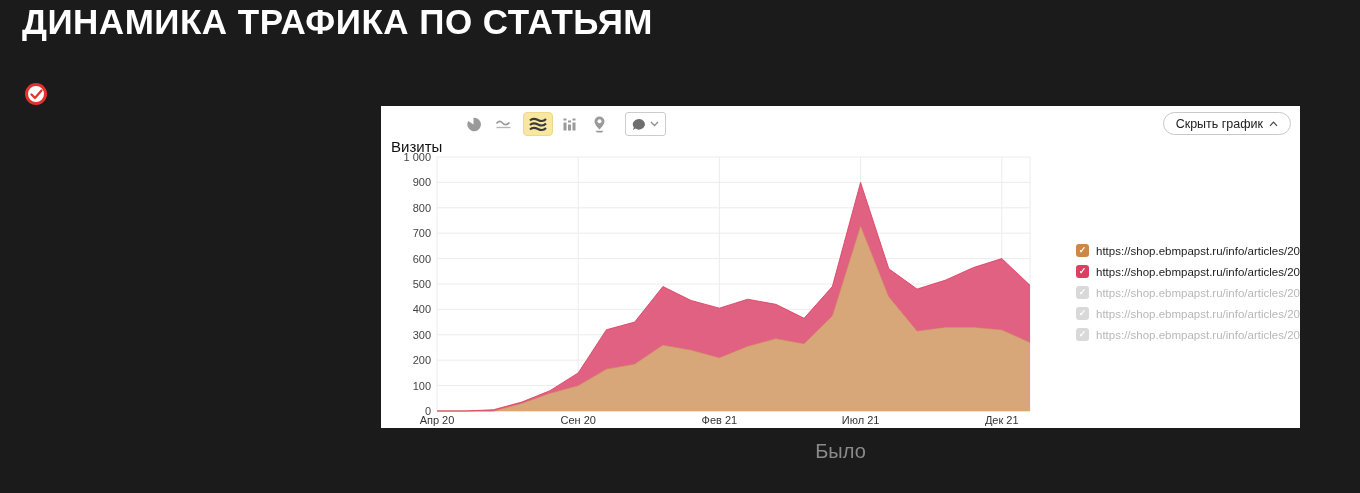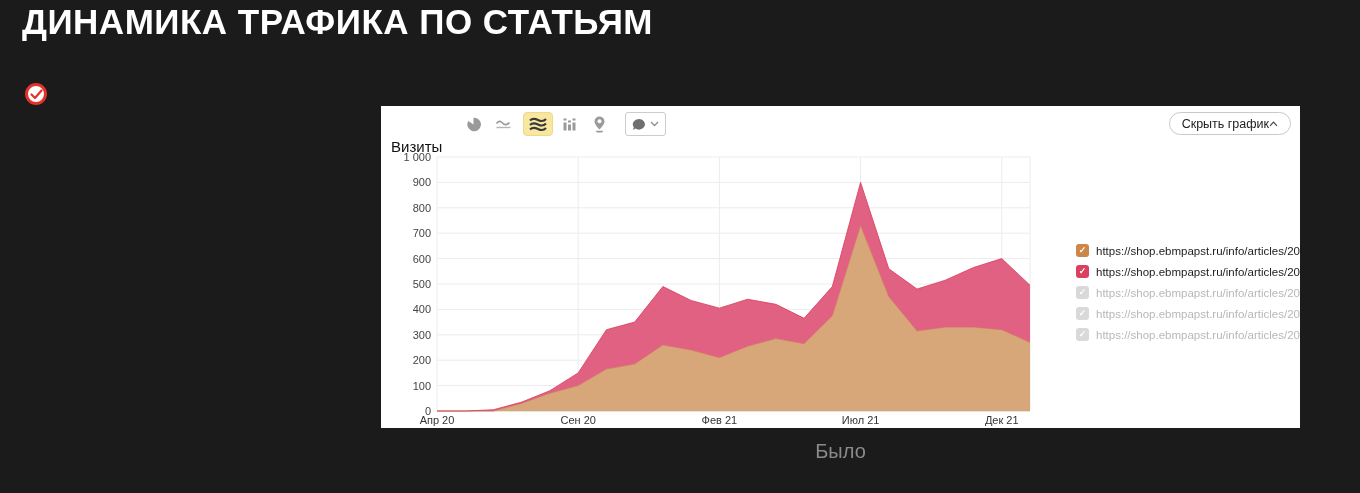--- a/index.html
+++ b/index.html
@@ -31,21 +31,21 @@
   }
   .tool.selected { background: #f9e7a0; border: 1px solid #ecd98f; border-radius: 4px; width: 30px; margin: 0 3px; }
   .tool-box {
     width: 41px; height: 24px; background: #fff; border: 1px solid #cccccc; border-radius: 3px;
     display: flex; align-items: center; justify-content: center; gap: 4px; margin-left: 9px; cursor: pointer;
   }
 
   .hide-btn {
     position: absolute; right: 9px; top: 6px; height: 23px; padding: 0 12px;
     background: #fff; border: 1px solid #c9c9c9; border-radius: 12px;
-    display: flex; align-items: center; font-size: 12.5px; color: #222;
+    display: flex; align-items: center; gap: 6px; font-size: 12.5px; color: #222;
     font-family: "Liberation Sans", sans-serif; cursor: pointer;
   }
 
   .chart-svg { position: absolute; left: 0; top: 0; }
   .chart-svg text { font-family: "Liberation Sans", sans-serif; }
 
   .legend { position: absolute; left: 695px; top: 138px; width: 224px; overflow: hidden; }
   .legend-row { display: flex; align-items: center; margin-bottom: 8px; white-space: nowrap; cursor: pointer; }
   .cb {
     width: 13px; height: 13px; border-radius: 3px; flex: 0 0 13px; margin-right: 7px;

